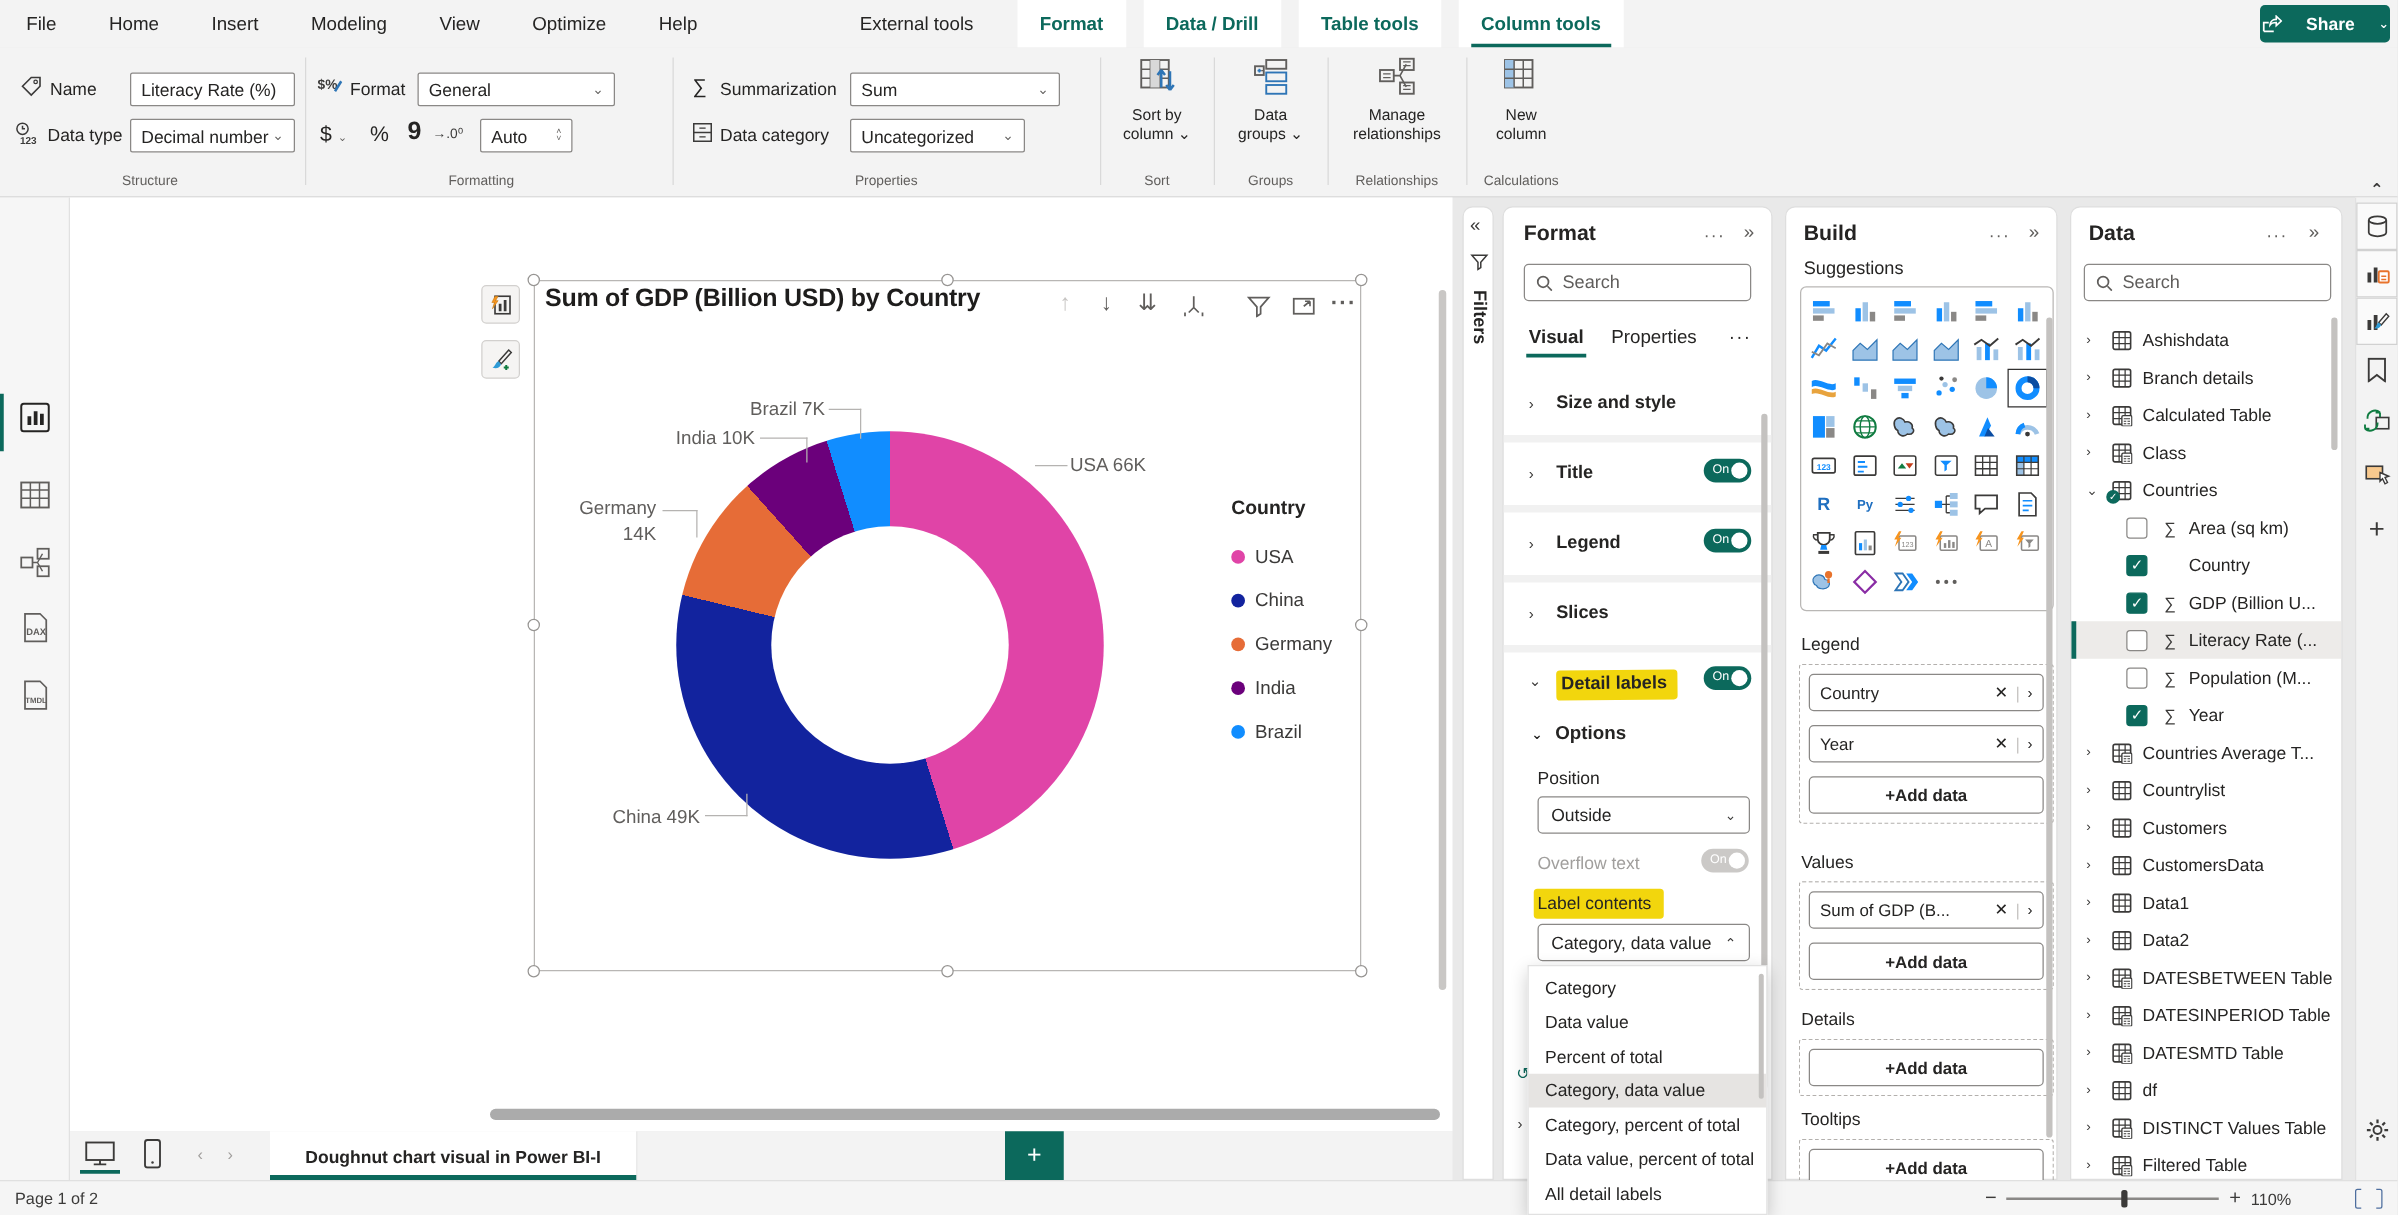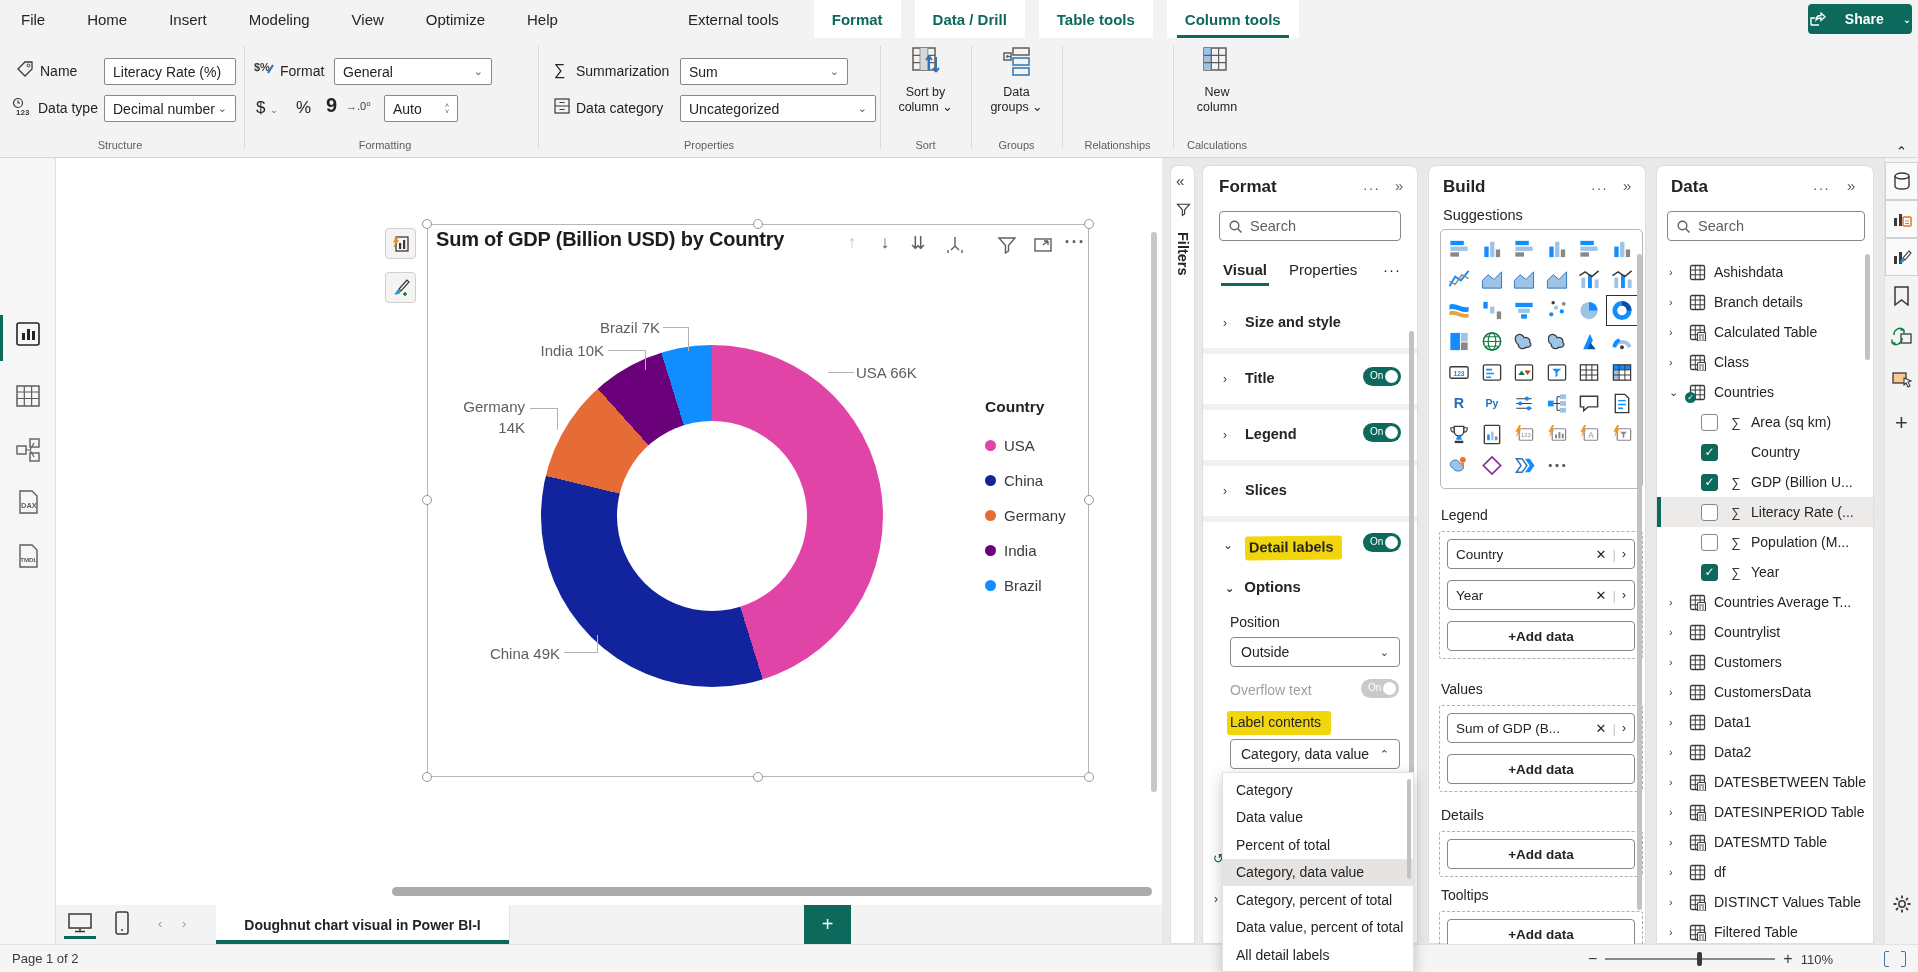--- a/index.html
+++ b/index.html
@@ -220,21 +220,21 @@
     <span class="rb-label" style="left:576px;top:25px;">Summarization</span>
     <div class="rb-select" style="left:680px;top:20px;width:168px;">
         <span>Sum</span>
         <span class="chev">⌄</span>
       </div>
     <svg class="rb-icon" style="left:554px;top:60px;" width="16" height="16" viewBox="0 0 16 16">
         <rect x="1" y="1" width="14" height="14" fill="none" stroke="#3B3A39" stroke-width="1.2"></rect>
         <path d="M1 8 h14 M5.5 4.5 h5 M5.5 11.5 h5" stroke="#3B3A39" stroke-width="1.1" fill="none"></path>
       </svg>
     <span class="rb-label" style="left:576px;top:62px;">Data category</span>
-    <div class="rb-select" style="left:680px;top:57px;width:196px;">
+    <div class="rb-select" style="left:680px;top:57px;width:140px;">
         <span>Uncategorized</span>
         <span class="chev">⌄</span>
       </div>
     <div class="rb-caption" style="left:650px;width:118px;">Properties</div>
     <div class="rb-sep" style="left:880px;"></div>
 
     <div class="bigbtn" style="left:880px;width:91px;">
       <svg class="bi" width="34" height="34" viewBox="0 0 34 34">
           <rect x="4" y="4" width="22" height="22" fill="none" stroke="#605E5C" stroke-width="1.5"></rect>
           <path d="M4 11.3 h22 M4 18.6 h22 M11.3 4 v22 M18.6 4 v22" stroke="#605E5C" stroke-width="1.2"></path>
@@ -256,20 +256,31 @@
           <rect x="4" y="9" width="7" height="7" fill="none" stroke="#605E5C" stroke-width="1.5"></rect>
           <path d="M7.5 11 v3 M6 12.5 h3" stroke="#2E75B6" stroke-width="1.4"></path>
           <path d="M11 12.5 h-2" stroke="#605E5C"></path>
         </svg>
       <div class="bt">Data
 groups ⌄</div>
     </div>
     <div class="rb-caption" style="left:971px;width:91px;">Groups</div>
     <div class="rb-sep" style="left:1062px;"></div>
 
+    <div class="bigbtn" style="left:1062px;width:111px;">
+      <svg class="bi" width="36" height="34" viewBox="0 0 36 34">
+          <rect x="20" y="3" width="11" height="9" fill="none" stroke="#605E5C" stroke-width="1.5"></rect>
+          <rect x="20" y="22" width="11" height="9" fill="none" stroke="#605E5C" stroke-width="1.5"></rect>
+          <rect x="4" y="12" width="11" height="9" fill="none" stroke="#605E5C" stroke-width="1.5"></rect>
+          <path d="M15 16.5 h5 M20 16.5 l5 -9 M20 16.5 l5 9" stroke="#605E5C" stroke-width="1.3" fill="none"></path>
+          <path d="M6.5 15 h6 M6.5 18 h6 M22.5 5.5 h6 M22.5 8.5 h6 M22.5 24.5 h6 M22.5 27.5 h6" stroke="#605E5C" stroke-width="1"></path>
+        </svg>
+      <div class="bt">Manage
+relationships</div>
+    </div>
     <div class="rb-caption" style="left:1062px;width:111px;">Relationships</div>
     <div class="rb-sep" style="left:1173px;"></div>
 
     <div class="bigbtn" style="left:1173px;width:88px;">
       <svg class="bi" width="34" height="34" viewBox="0 0 34 34">
           <rect x="4" y="4" width="22" height="22" fill="none" stroke="#605E5C" stroke-width="1.5"></rect>
           <rect x="4" y="4" width="7.3" height="22" fill="#9DC3E6"></rect>
           <path d="M4 11.3 h22 M4 18.6 h22 M11.3 4 v22 M18.6 4 v22" stroke="#605E5C" stroke-width="1.2"></path>
         </svg>
       <div class="bt">New

